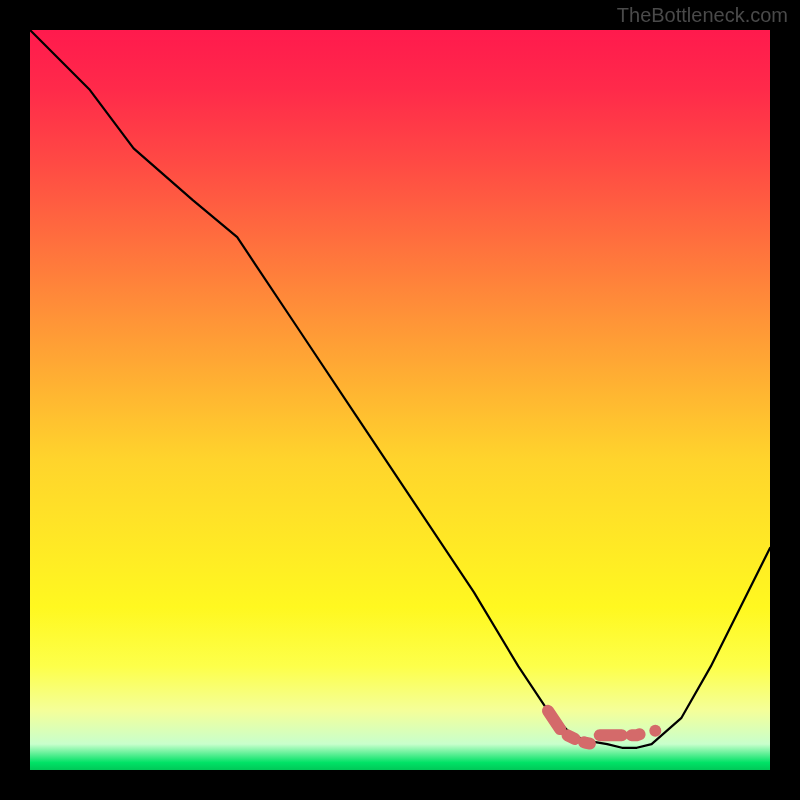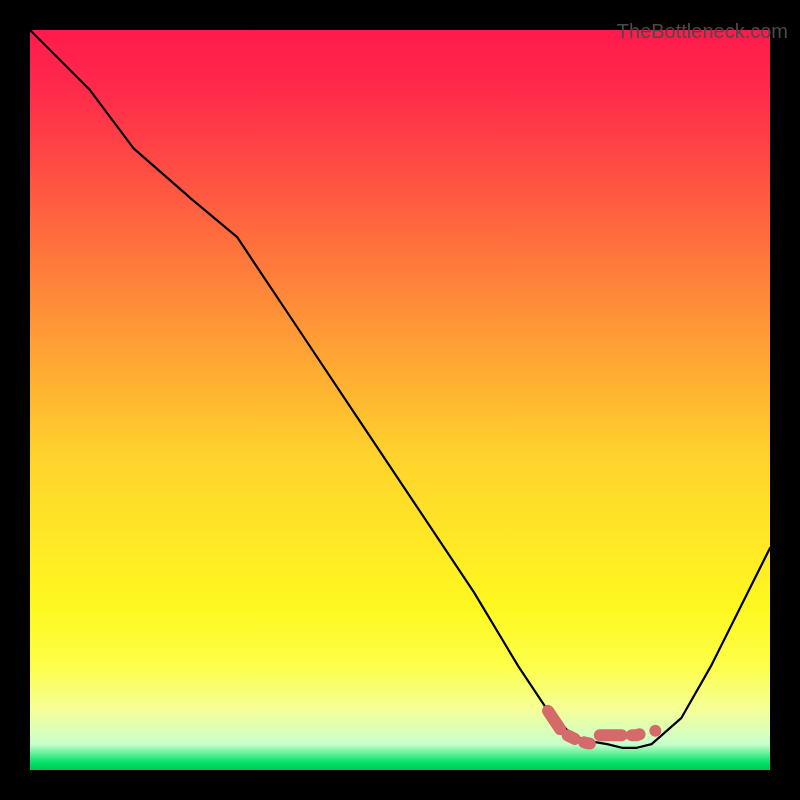--- a/index.html
+++ b/index.html
@@ -12,21 +12,20 @@
     font-family: Arial, Helvetica, sans-serif;
   }
   .watermark {
     position: absolute;
     top: 4px;
     right: 12px;
     color: #4a4a4a;
     font-size: 20px;
     font-weight: 500;
     z-index: 10;
-    margin-top: 16px;
   }
   .plot-area {
     position: absolute;
     left: 30px;
     top: 30px;
     width: 740px;
     height: 740px;
     overflow: hidden;
   }
   .gradient-bg {

